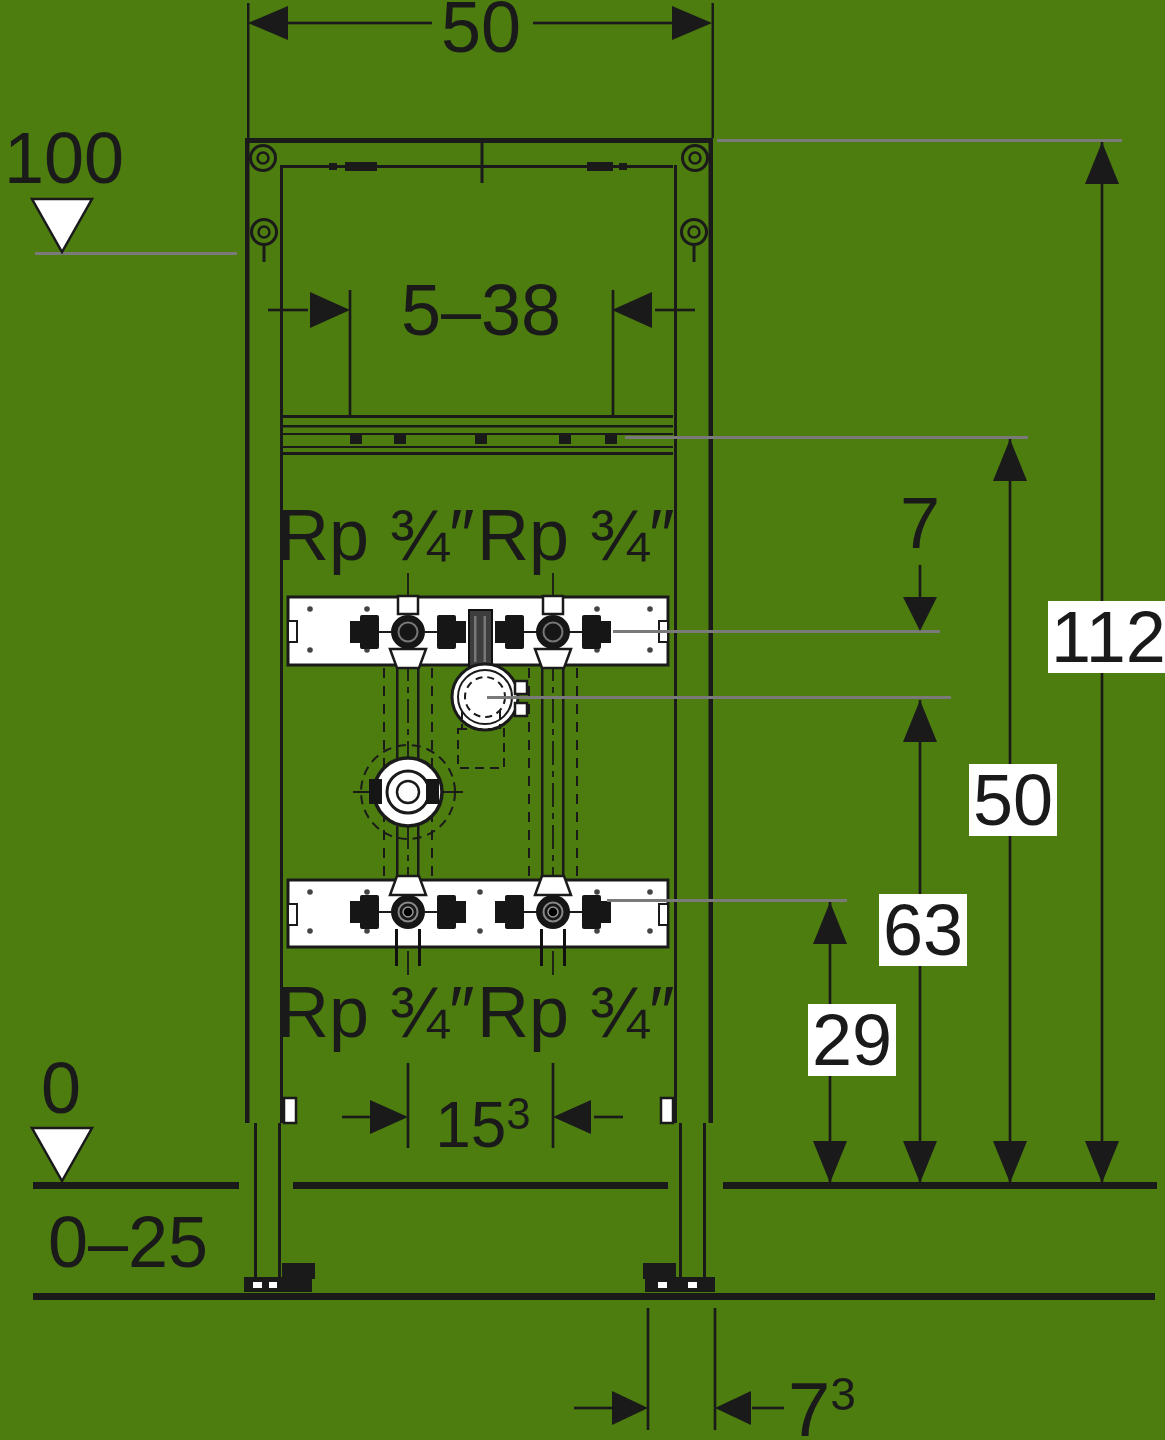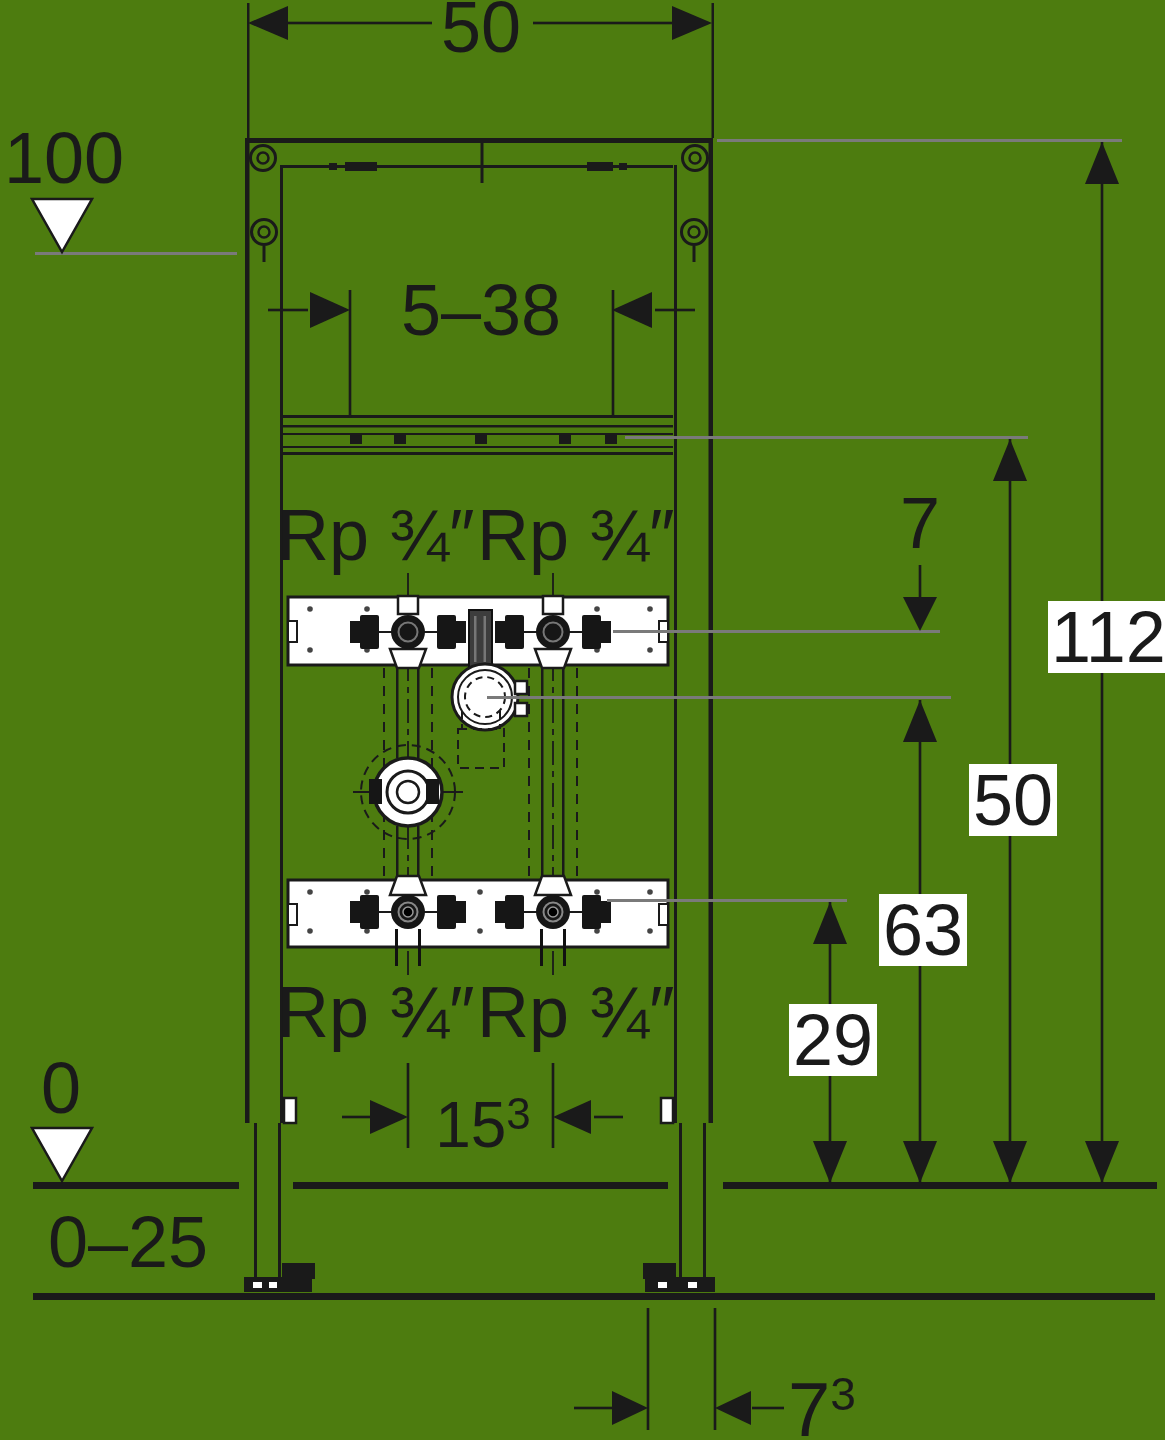--- a/index.html
+++ b/index.html
@@ -313,21 +313,21 @@
 <div class="lbl" style="left:4px;top:122px;width:116px;">100</div>
 <div class="lbl" style="left:385px;top:274px;width:192px;">5–38</div>
 
 <div class="rp" style="left:277px;top:498px;">Rp ¾″</div>
 <div class="rp" style="left:477px;top:498px;">Rp ¾″</div>
 
 <div class="lbl" style="left:894px;top:487px;width:52px;">7</div>
 <div class="lbl onLine" style="left:1048px;top:601px;width:112px;">112</div>
 <div class="lbl onLine" style="left:969px;top:764px;width:82px;">50</div>
 <div class="lbl onLine" style="left:879px;top:894px;width:82px;">63</div>
-<div class="lbl onLine" style="left:789px;top:1004px;width:82px;">29</div>
+<div class="lbl onLine" style="left:808px;top:1004px;width:82px;">29</div>
 
 <div class="rp" style="left:277px;top:975px;">Rp ¾″</div>
 <div class="rp" style="left:477px;top:975px;">Rp ¾″</div>
 
 <div class="lbl" style="left:35px;top:1052px;width:52px;">0</div>
 <div class="lbl" style="left:38px;top:1206px;width:180px;">0–25</div>
 
 <div class="lbl" style="left:424px;top:1086px;width:118px;"><span class="supwrap"><span class="bigv">15</span><span class="ftn">3</span></span></div>
 
 <div class="lbl" style="left:788px;top:1371px;width:90px;text-align:left;"><span class="supwrap"><span class="bigv7">7</span><span class="ftn7">3</span></span></div>

